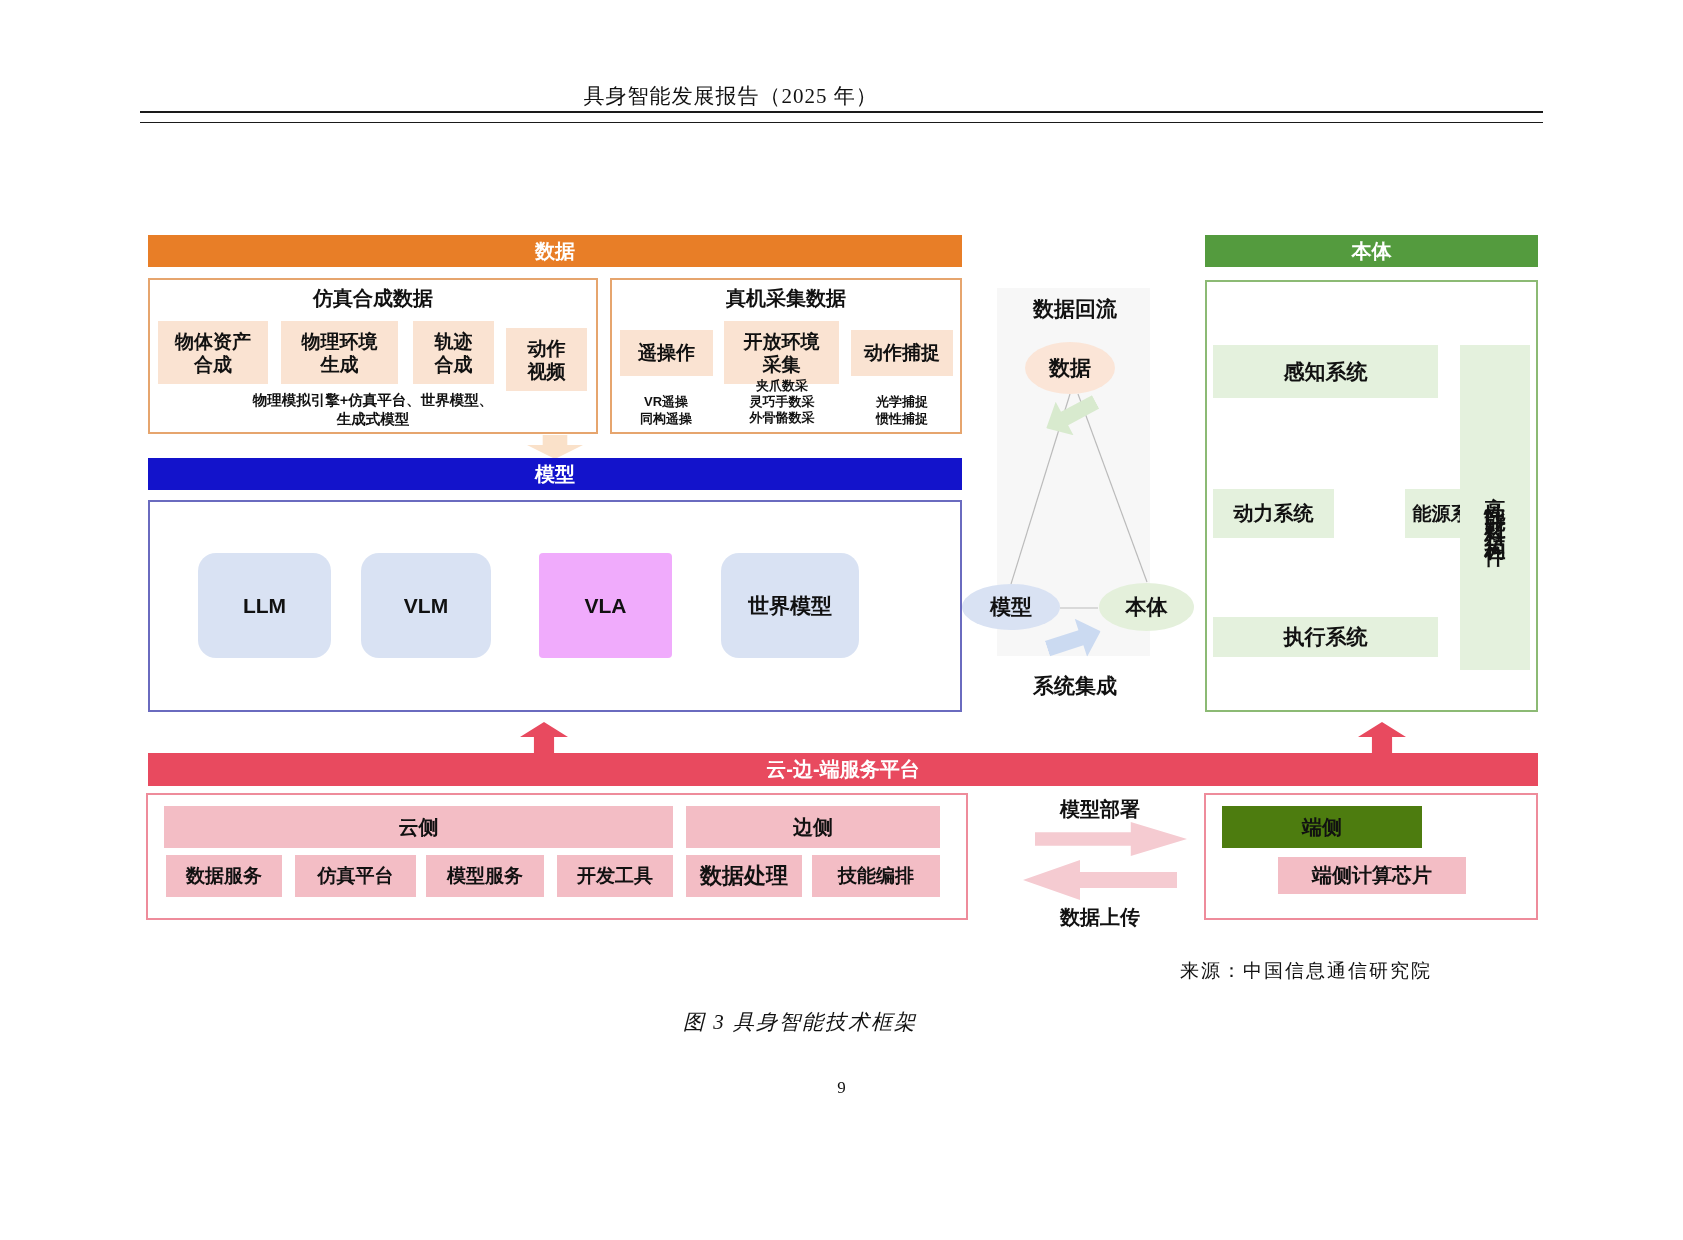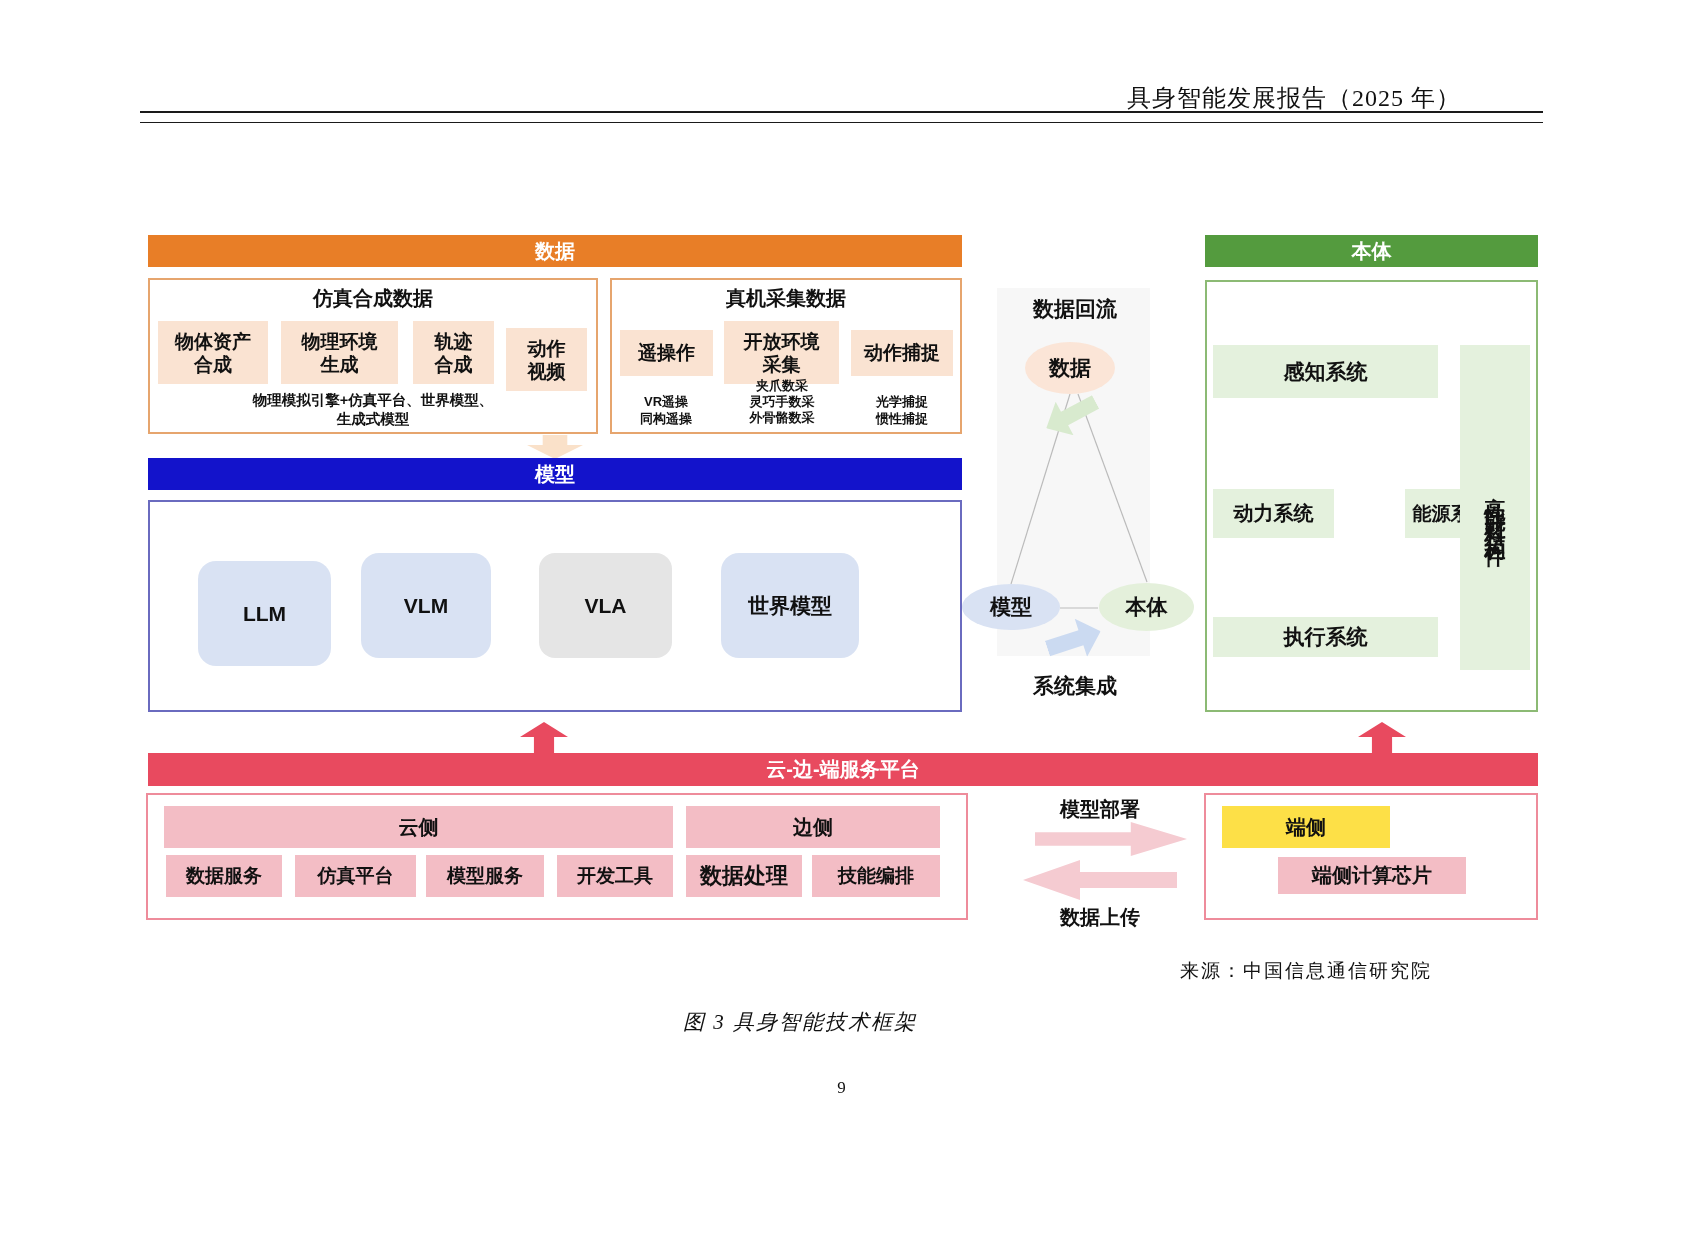--- a/index.html
+++ b/index.html
@@ -16,21 +16,21 @@
   .arrow-right{clip-path:polygon(0 30%,63% 30%,63% 0,100% 50%,63% 100%,63% 70%,0 70%);}
   .arrow-left{clip-path:polygon(100% 30%,37% 30%,37% 0,0 50%,37% 100%,37% 70%,100% 70%);}
   .ellipse{border-radius:50%;display:flex;align-items:center;justify-content:center;font-weight:bold;font-size:21px;}
   .vtext{writing-mode:vertical-rl;text-orientation:upright;letter-spacing:7px;}
 </style>
 </head>
 <body>
 
 <div class="page">
 
-  <div class="abs serif" style="left:0;top:82px;width:1461px;text-align:right;font-size:24px;letter-spacing:1px;">具身智能发展报告（2025 年）</div>
+  <div class="abs serif" style="left:0;top:82px;width:1461px;text-align:center;font-size:21px;letter-spacing:1px;">具身智能发展报告（2025 年）</div>
   <div class="abs" style="left:140px;top:111px;width:1403px;height:2px;background:#1a1a1a;"></div>
   <div class="abs" style="left:140px;top:122px;width:1403px;height:1px;background:#1a1a1a;"></div>
 
   <div class="abs bar" style="left:148px;top:235px;width:814px;height:32px;background:#E87E27;">数据</div>
 
   <div class="abs whitebox" style="left:148px;top:278px;width:450px;height:156px;border:2px solid #E6A56E;"></div>
   <div class="abs cell" style="left:148px;top:284px;width:450px;height:28px;font-size:20px;">仿真合成数据</div>
   <div class="abs cell pre" style="left:158px;top:321px;width:110px;height:63px;background:#FAE3D2;font-size:19px;line-height:23px;">物体资产
 合成</div>
   <div class="abs cell pre" style="left:281px;top:321px;width:117px;height:63px;background:#FAE3D2;font-size:19px;line-height:23px;">物理环境
@@ -53,23 +53,23 @@
   <div class="abs cell pre" style="left:721px;top:384px;width:122px;height:36px;font-size:13px;line-height:16px;">夹爪数采
 灵巧手数采
 外骨骼数采</div>
   <div class="abs cell pre" style="left:848px;top:392px;width:108px;height:36px;font-size:13px;line-height:17px;">光学捕捉
 惯性捕捉</div>
 
   <div class="abs arrow-down" style="left:527px;top:435px;width:56px;height:24px;background:#FAE1C9;"></div>
 
   <div class="abs bar" style="left:148px;top:458px;width:814px;height:32px;background:#1313CB;">模型</div>
   <div class="abs whitebox" style="left:148px;top:500px;width:814px;height:212px;border:2px solid #6A6BBF;"></div>
-  <div class="abs cell" style="left:198px;top:553px;width:133px;height:105px;background:#D9E2F3;border-radius:18px;font-size:21px;margin-top:8px;">LLM</div>
+  <div class="abs cell" style="left:198px;top:553px;width:133px;height:105px;background:#D9E2F3;border-radius:18px;font-size:21px;">LLM</div>
   <div class="abs cell" style="left:361px;top:553px;width:130px;height:105px;background:#D9E2F3;border-radius:18px;font-size:21px;">VLM</div>
-  <div class="abs cell" style="left:539px;top:553px;width:133px;height:105px;background:#e5e5e5;border-radius:16px;font-size:21px;">VLA</div>
+  <div class="abs cell" style="left:539px;top:553px;width:133px;height:105px;background:#f0abfc;border-radius:4px;font-size:21px;">VLA</div>
   <div class="abs cell" style="left:721px;top:553px;width:138px;height:105px;background:#D9E2F3;border-radius:18px;font-size:21px;">世界模型</div>
 
   <div class="abs" style="left:997px;top:288px;width:153px;height:368px;background:#F7F7F7;"></div>
   <svg class="abs" style="left:940px;top:280px;" width="260" height="400">
     <line x1="130" y1="114" x2="71" y2="304" stroke="#BBBBBB" stroke-width="1.2"></line>
     <line x1="138" y1="114" x2="207" y2="302" stroke="#BBBBBB" stroke-width="1.2"></line>
     <line x1="120" y1="328" x2="158" y2="328" stroke="#BBBBBB" stroke-width="1.2"></line>
   </svg>
   <div class="abs cell" style="left:985px;top:295px;width:180px;height:28px;font-size:21px;">数据回流</div>
   <div class="abs ellipse" style="left:1025px;top:342px;width:90px;height:52px;background:#FBE5D7;">数据</div>
@@ -100,20 +100,20 @@
   <div class="abs cell" style="left:557px;top:855px;width:116px;height:42px;background:#F3BDC5;font-size:19px;">开发工具</div>
   <div class="abs cell" style="left:686px;top:855px;width:116px;height:42px;background:#F3BDC5;font-size:22px;">数据处理</div>
   <div class="abs cell" style="left:812px;top:855px;width:128px;height:42px;background:#F3BDC5;font-size:19px;">技能编排</div>
 
   <div class="abs cell" style="left:1020px;top:796px;width:160px;height:26px;font-size:20px;">模型部署</div>
   <div class="abs arrow-right" style="left:1035px;top:822px;width:152px;height:34px;background:#F5CBD1;"></div>
   <div class="abs arrow-left" style="left:1023px;top:860px;width:154px;height:40px;background:#F5CBD1;"></div>
   <div class="abs cell" style="left:1020px;top:904px;width:160px;height:26px;font-size:20px;">数据上传</div>
 
   <div class="abs whitebox" style="left:1204px;top:793px;width:334px;height:127px;border:2px solid #EE8C9B;"></div>
-  <div class="abs cell" style="left:1222px;top:806px;width:168px;height:42px;background:#fde047;font-size:20px;">端侧</div>
+  <div class="abs cell" style="left:1222px;top:806px;width:200px;height:42px;background:#4d7c0f;font-size:20px;">端侧</div>
   <div class="abs cell" style="left:1278px;top:857px;width:188px;height:37px;background:#F3BDC5;font-size:20px;">端侧计算芯片</div>
 
   <div class="abs serif" style="left:900px;top:958px;width:532px;text-align:right;font-size:19px;letter-spacing:2px;">来源：中国信息通信研究院</div>
   <div class="abs serif" style="left:500px;top:1008px;width:600px;text-align:center;font-size:21px;font-style:italic;letter-spacing:2px;">图 3 具身智能技术框架</div>
   <div class="abs serif" style="left:0;top:1078px;width:1683px;text-align:center;font-size:17px;">9</div>
 
 </div>
 
 </body></html>

